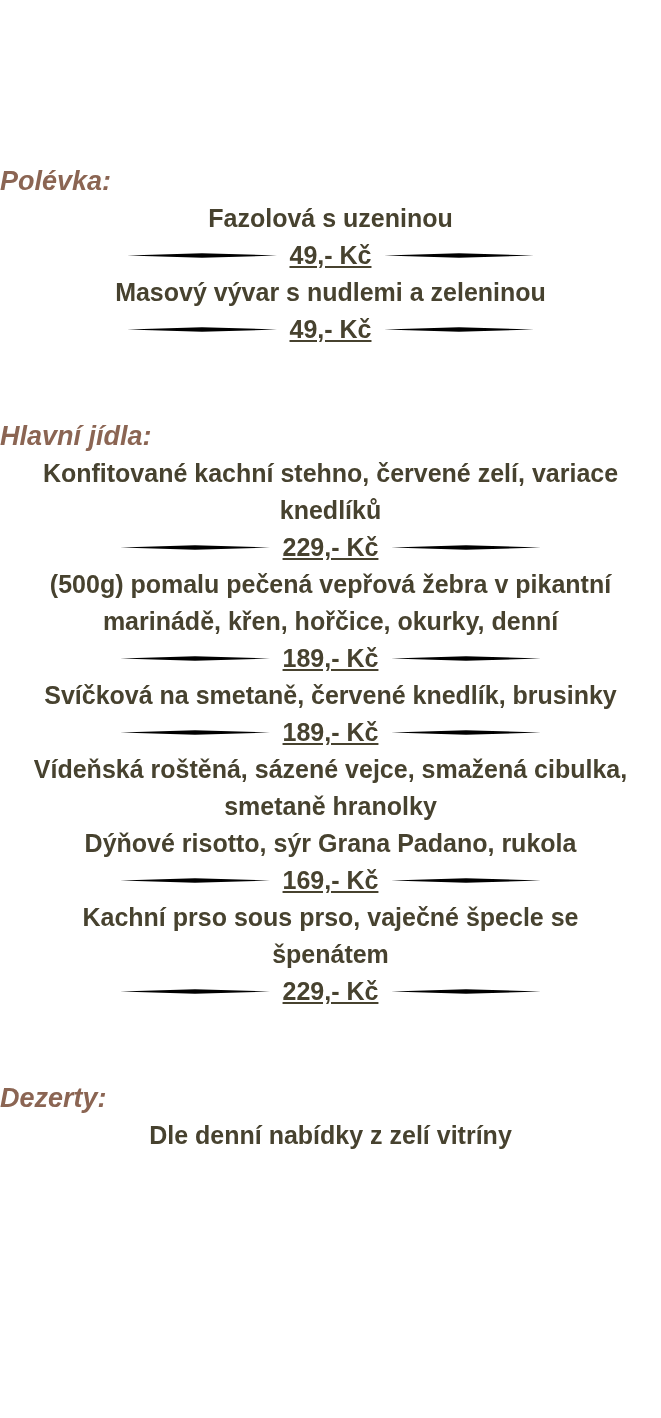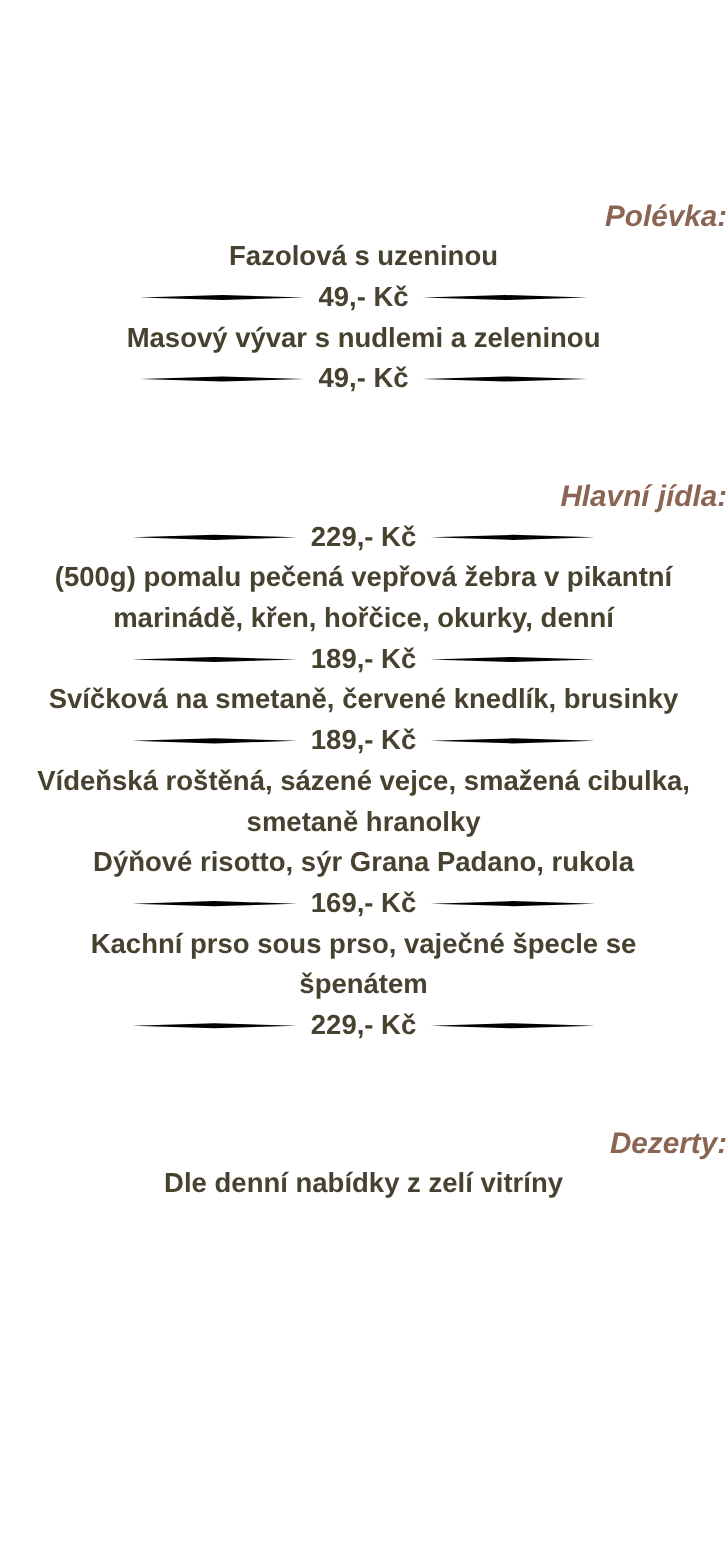--- a/index.html
+++ b/index.html
@@ -22,22 +22,21 @@
     padding-top: 163px;
     background: var(--bg);
   }
   .menu-section + .menu-section { margin-top: 70px; }
   .section-heading {
     font-size: 27px;
     line-height: 37px;
     font-weight: 700;
     font-style: italic;
     color: var(--heading-color);
-    text-align: right;
-    margin-top: 15px;
+    text-align: left;
   }
   .item-name {
     font-size: 25px;
     line-height: 37px;
     font-weight: 700;
     color: var(--text-color);
     text-align: center;
     max-width: 600px;
     margin: 0 auto;
   }
@@ -46,20 +45,21 @@
     display: flex;
     align-items: center;
     justify-content: center;
     gap: 13px;
   }
   .item-price {
     font-size: 25px;
     font-weight: 700;
     color: var(--text-color);
     white-space: nowrap;
+    text-decoration: underline;
   }
   .divider { display: block; flex: 0 0 auto; }
   .gradient-defs { position: absolute; width: 0; height: 0; }
 </style>
 </head>
 <body>
 
 <svg class="gradient-defs" aria-hidden="true">
   <defs>
     <linearGradient id="lineGrad" x1="0" y1="0" x2="1" y2="0">
@@ -100,20 +100,21 @@
       </svg>
     </div>
   </div>
 </div>
   </section>
 
   <section class="menu-section">
     <h2 class="section-heading">Hlavní jídla:</h2>
     <div class="items">
   <div class="menu-item">
+    <p class="item-name">Konfitované kachní stehno, červené zelí, variace knedlíků</p>
     <div class="price-row">
       <svg class="divider" width="150" height="9" viewBox="0 0 150 9" aria-hidden="true">
         <polygon points="0,4.5 75,2.2 150,4.5 75,6.8" fill="url(#lineGrad)"></polygon>
       </svg>
       <span class="item-price">229,- Kč</span>
       <svg class="divider" width="150" height="9" viewBox="0 0 150 9" aria-hidden="true">
         <polygon points="0,4.5 75,2.2 150,4.5 75,6.8" fill="url(#lineGrad)"></polygon>
       </svg>
     </div>
   </div>

